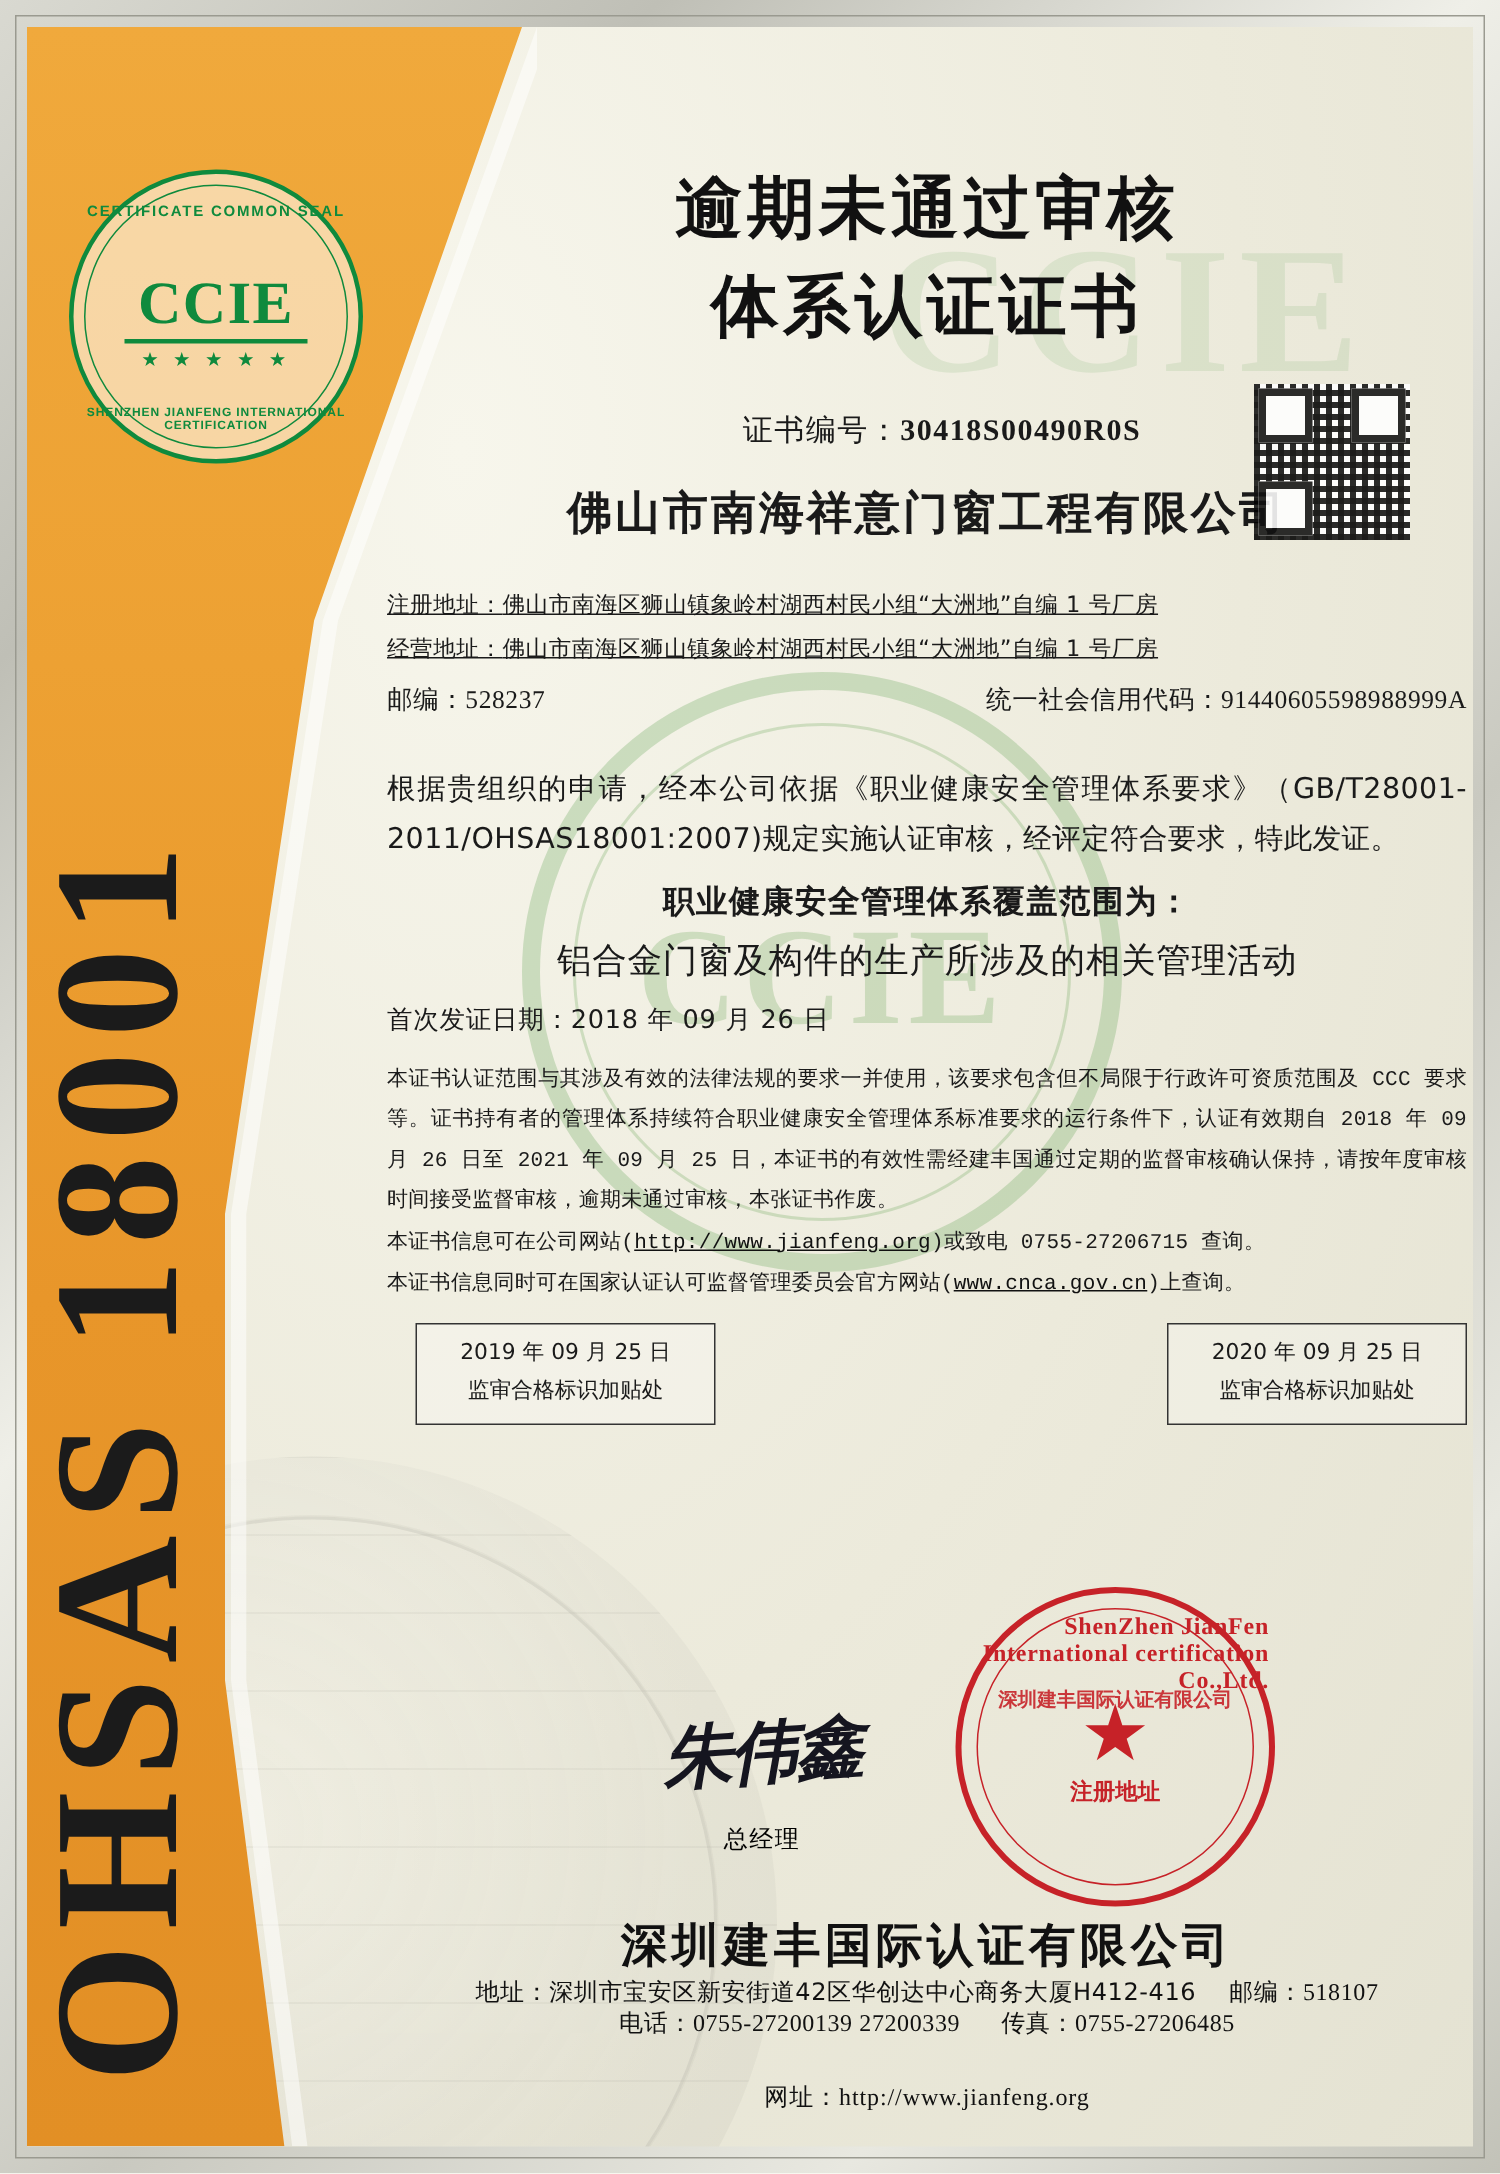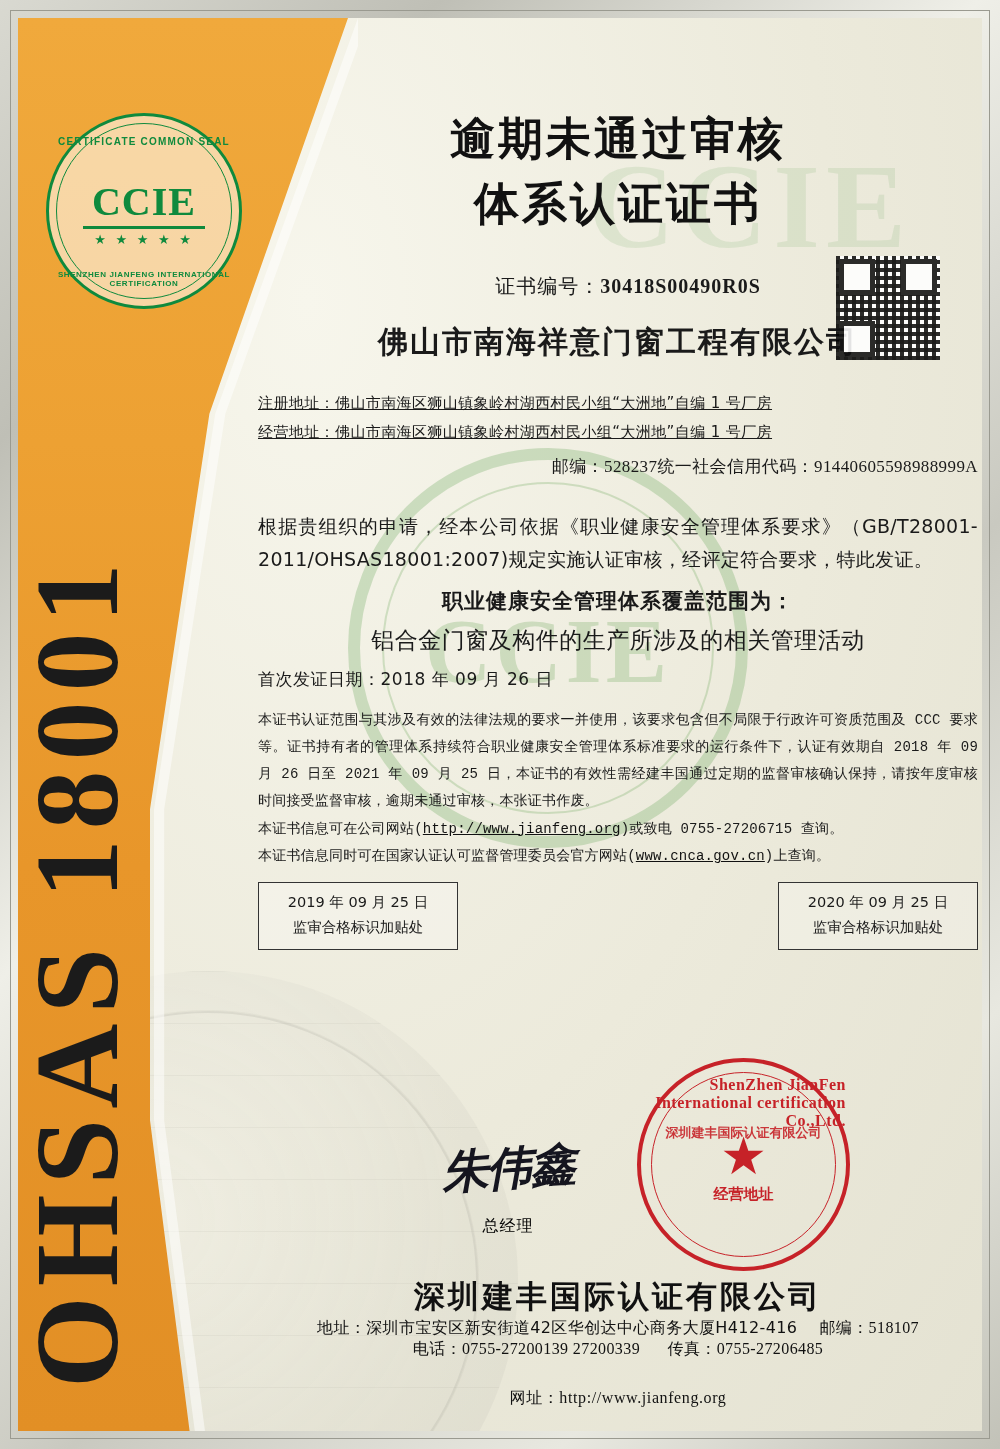--- a/index.html
+++ b/index.html
@@ -267,21 +267,21 @@
     line-height: 1.95;
     letter-spacing: .4px;
     text-decoration: underline;
   }
   .addr-row { display: flex; }
   .addr-row .lbl { white-space: nowrap; }
   .addr-row .val { white-space: nowrap; }
   .info-row {
     margin-top: 8px;
     display: flex;
-    justify-content: flex-end;
+    justify-content: space-between;
     font-family: "DejaVu Sans", sans-serif;
     font-size: 17px;
     letter-spacing: .4px;
   }
   .info-row .mono { font-family: "Liberation Serif", serif; }
   .para {
     margin-top: 32px;
     font-family: "DejaVu Sans", sans-serif;
     font-size: 19px;
     line-height: 1.75;
@@ -329,20 +329,21 @@
   }
   .stamp-box {
     width: 190px;
     border: 1px solid #333;
     padding: 7px 4px 9px;
     text-align: center;
     font-family: "DejaVu Sans", sans-serif;
     font-size: 14.5px;
     line-height: 1.7;
     background: rgba(255,255,255,.25);
+    margin-left: 19px;
   }
 
   
   .sign-wrap {
     position: absolute;
     left: 340px;
     top: 1120px;
     width: 300px;
     text-align: center;
   }
@@ -547,21 +548,21 @@
     <div class="sign-wrap">
       <div class="signature">朱伟鑫</div>
       <div class="sign-label">总经理</div>
     </div>
 
     <div class="red-stamp">
       <div class="inner-ring"></div>
       <div class="ring-text">ShenZhen JianFen International certification Co.,Ltd.</div>
       <div class="cn-arc">深圳建丰国际认证有限公司</div>
       <div class="star">★</div>
-      <div class="cn-center">经营地址</div>
+      <div class="cn-center">注册地址</div>
     </div>
 
     <div class="footer">
       <div class="org">深圳建丰国际认证有限公司</div>
       <div class="line">
         <span>地址：</span><span>深圳市宝安区新安街道42区华创达中心商务大厦H412-416</span>
         &nbsp;&nbsp;
         <span>邮编：</span><span class="mono">518107</span>
       </div>
       <div class="line">

